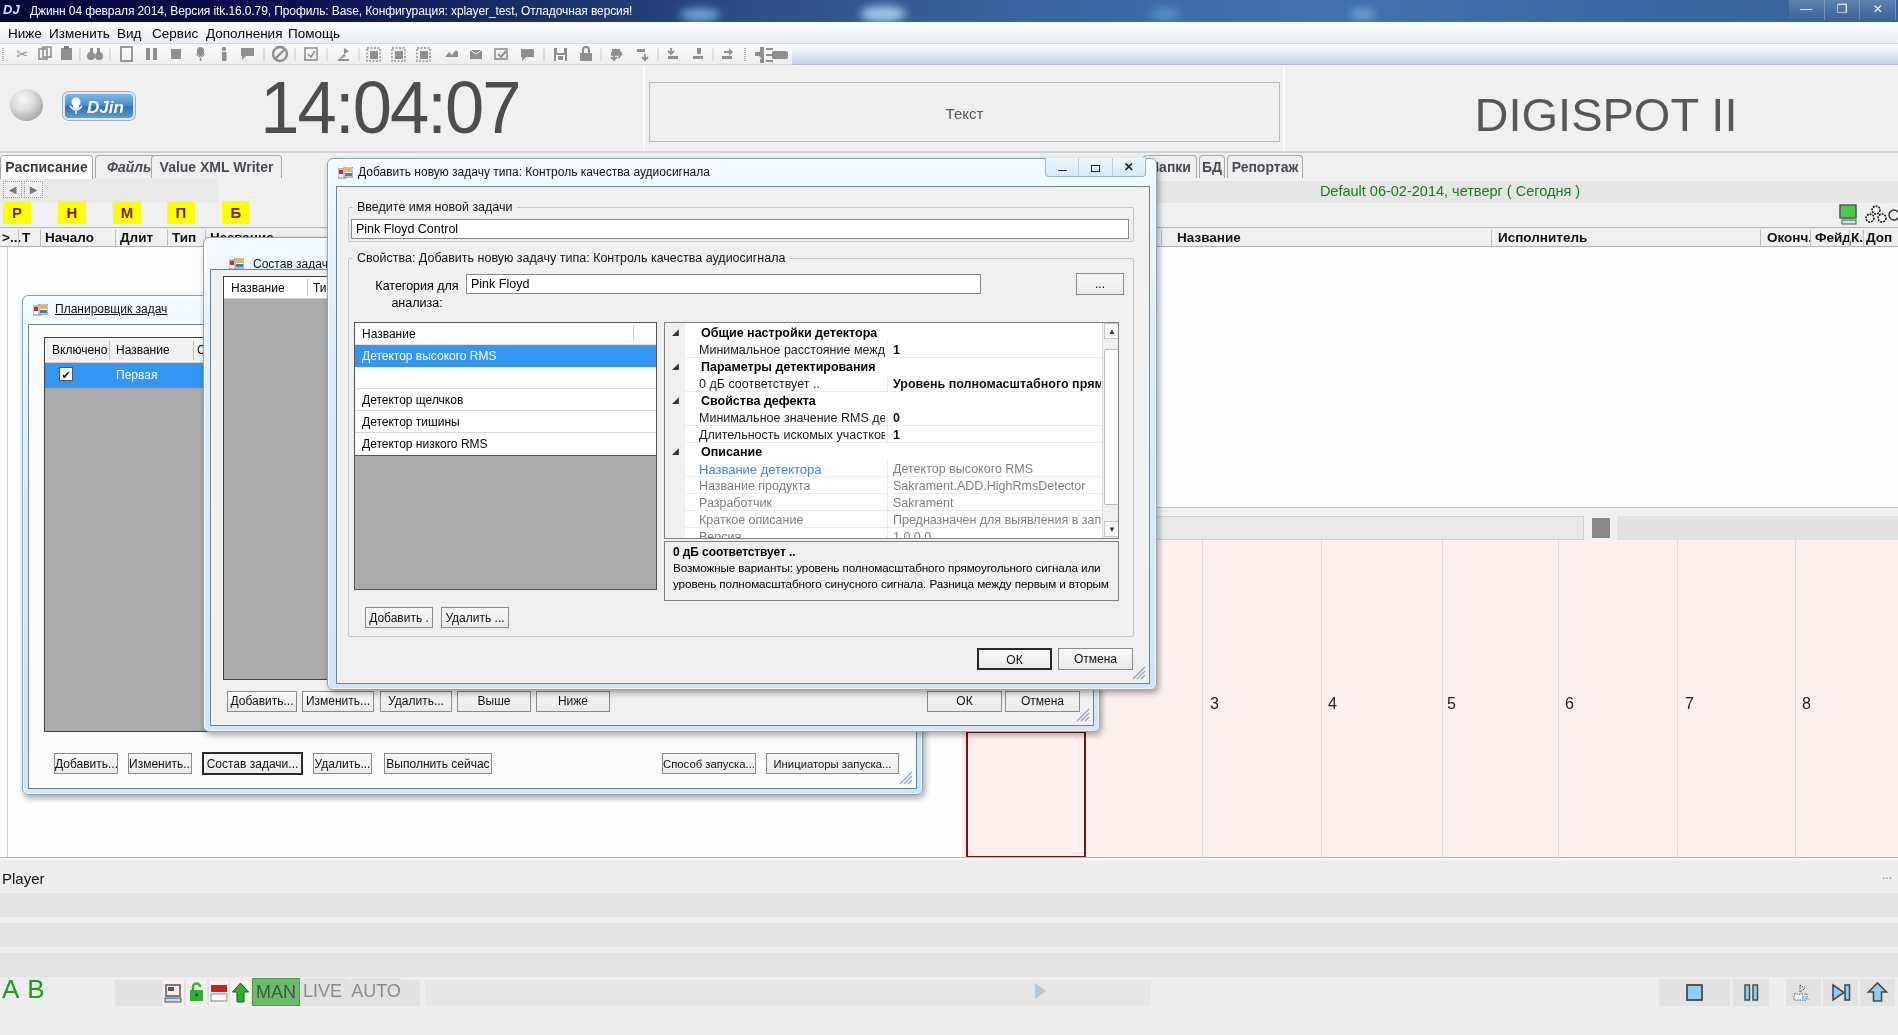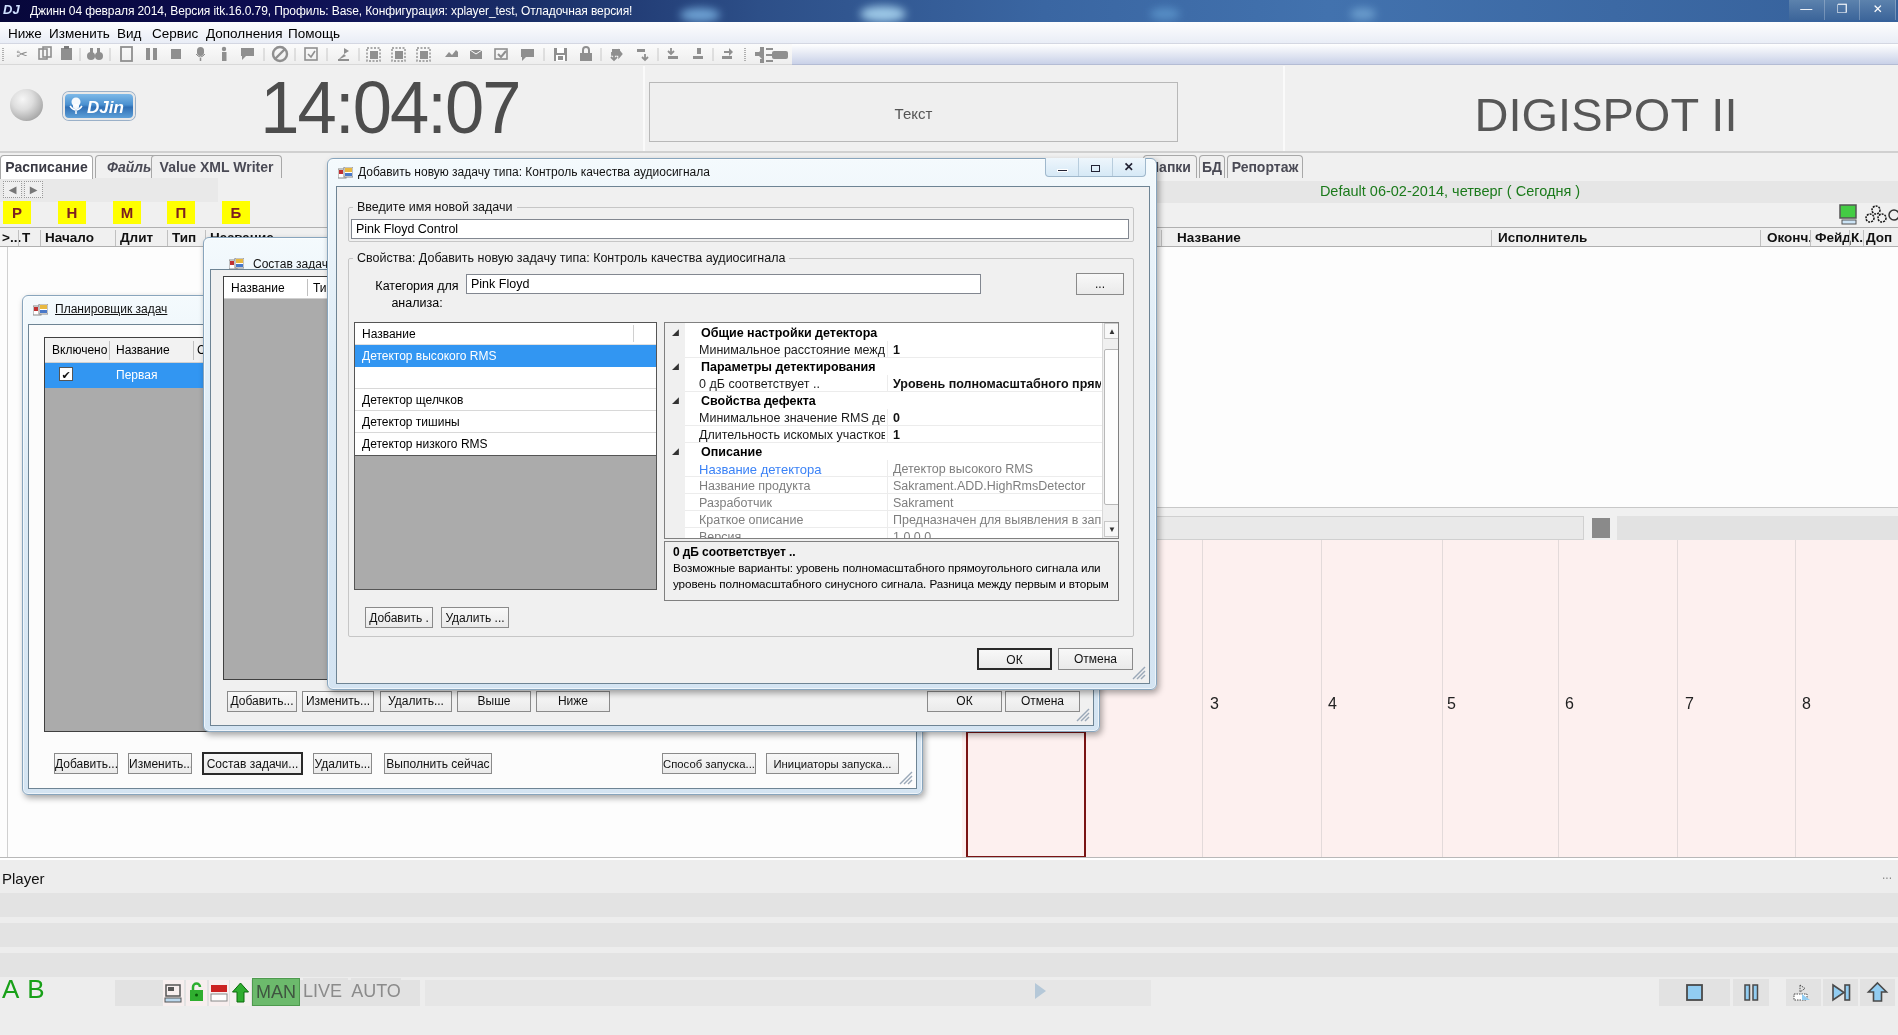--- a/index.html
+++ b/index.html
@@ -25,21 +25,21 @@
 
 #header { left:0; top:65px; width:1898px; height:88px; background:#f0f0f0; border-bottom:2px solid #d0d0d0; }
 #sphere { position:absolute; left:10px; top:24px; width:33px; height:32px; border-radius:50%;
   background:radial-gradient(circle at 38% 32%, #f6f6f6 0%, #dedede 35%, #b0b0b0 70%, #8a8a8a 95%); }
 #djinlogo { position:absolute; left:63px; top:27px; width:72px; height:28px; border-radius:6px;
   background:linear-gradient(#7db9e8 0%, #4a90d0 45%, #2f6fb5 55%, #5ea0d8 100%);
   border:2px solid #e8e8e8; box-shadow:0 0 0 1px #9ab0c8; color:#fff; font-weight:bold; font-style:italic;
   font-size:19px; text-align:center; line-height:24px; overflow:hidden; }
 #clock { position:absolute; left:245px; top:-1px; width:290px; text-align:center; font-size:75px; color:#4d4d4d; transform:scaleX(.94); letter-spacing:-2px; }
 #vline1 { position:absolute; left:643px; top:1px; width:1px; height:85px; background:#c8c8c8; border-right:2px solid #fafafa; }
-#tekstbox { position:absolute; left:649px; top:17px; width:529px; height:60px; border:1px solid #b8b8b8; background:#efefef; }
+#tekstbox { position:absolute; left:649px; top:17px; width:631px; height:60px; border:1px solid #b8b8b8; background:#efefef; }
 #tekstbox span { position:absolute; left:0; right:0; top:22px; text-align:center; color:#555; font-size:15px; }
 #vline2 { position:absolute; left:1283px; top:1px; width:1px; height:85px; background:#c8c8c8; border-right:2px solid #fafafa; }
 #digispot { position:absolute; left:1300px; top:22px; width:612px; text-align:center; font-size:47px; color:#575757; }
 
 #tabrow { left:0; top:153px; width:1898px; height:25px; background:#f0f0f0; }
 .tab { position:absolute; top:2px; height:23px; background:#f0f0f0; border:1px solid #a8a8a8; border-bottom:none; border-radius:4px 4px 0 0; color:#4a4a55; font-weight:bold; font-size:14px; text-align:center; white-space:nowrap; overflow:hidden; }
 .tab.active { background:#ffffff; z-index:2; height:24px; color:#3a3a44; }
 
 #substrip-left { left:0; top:178px; width:218px; height:24px; background:#e9e9e9; }
 #substrip-right { left:1088px; top:181px; width:810px; height:22px; background:#e6e6e6; }

